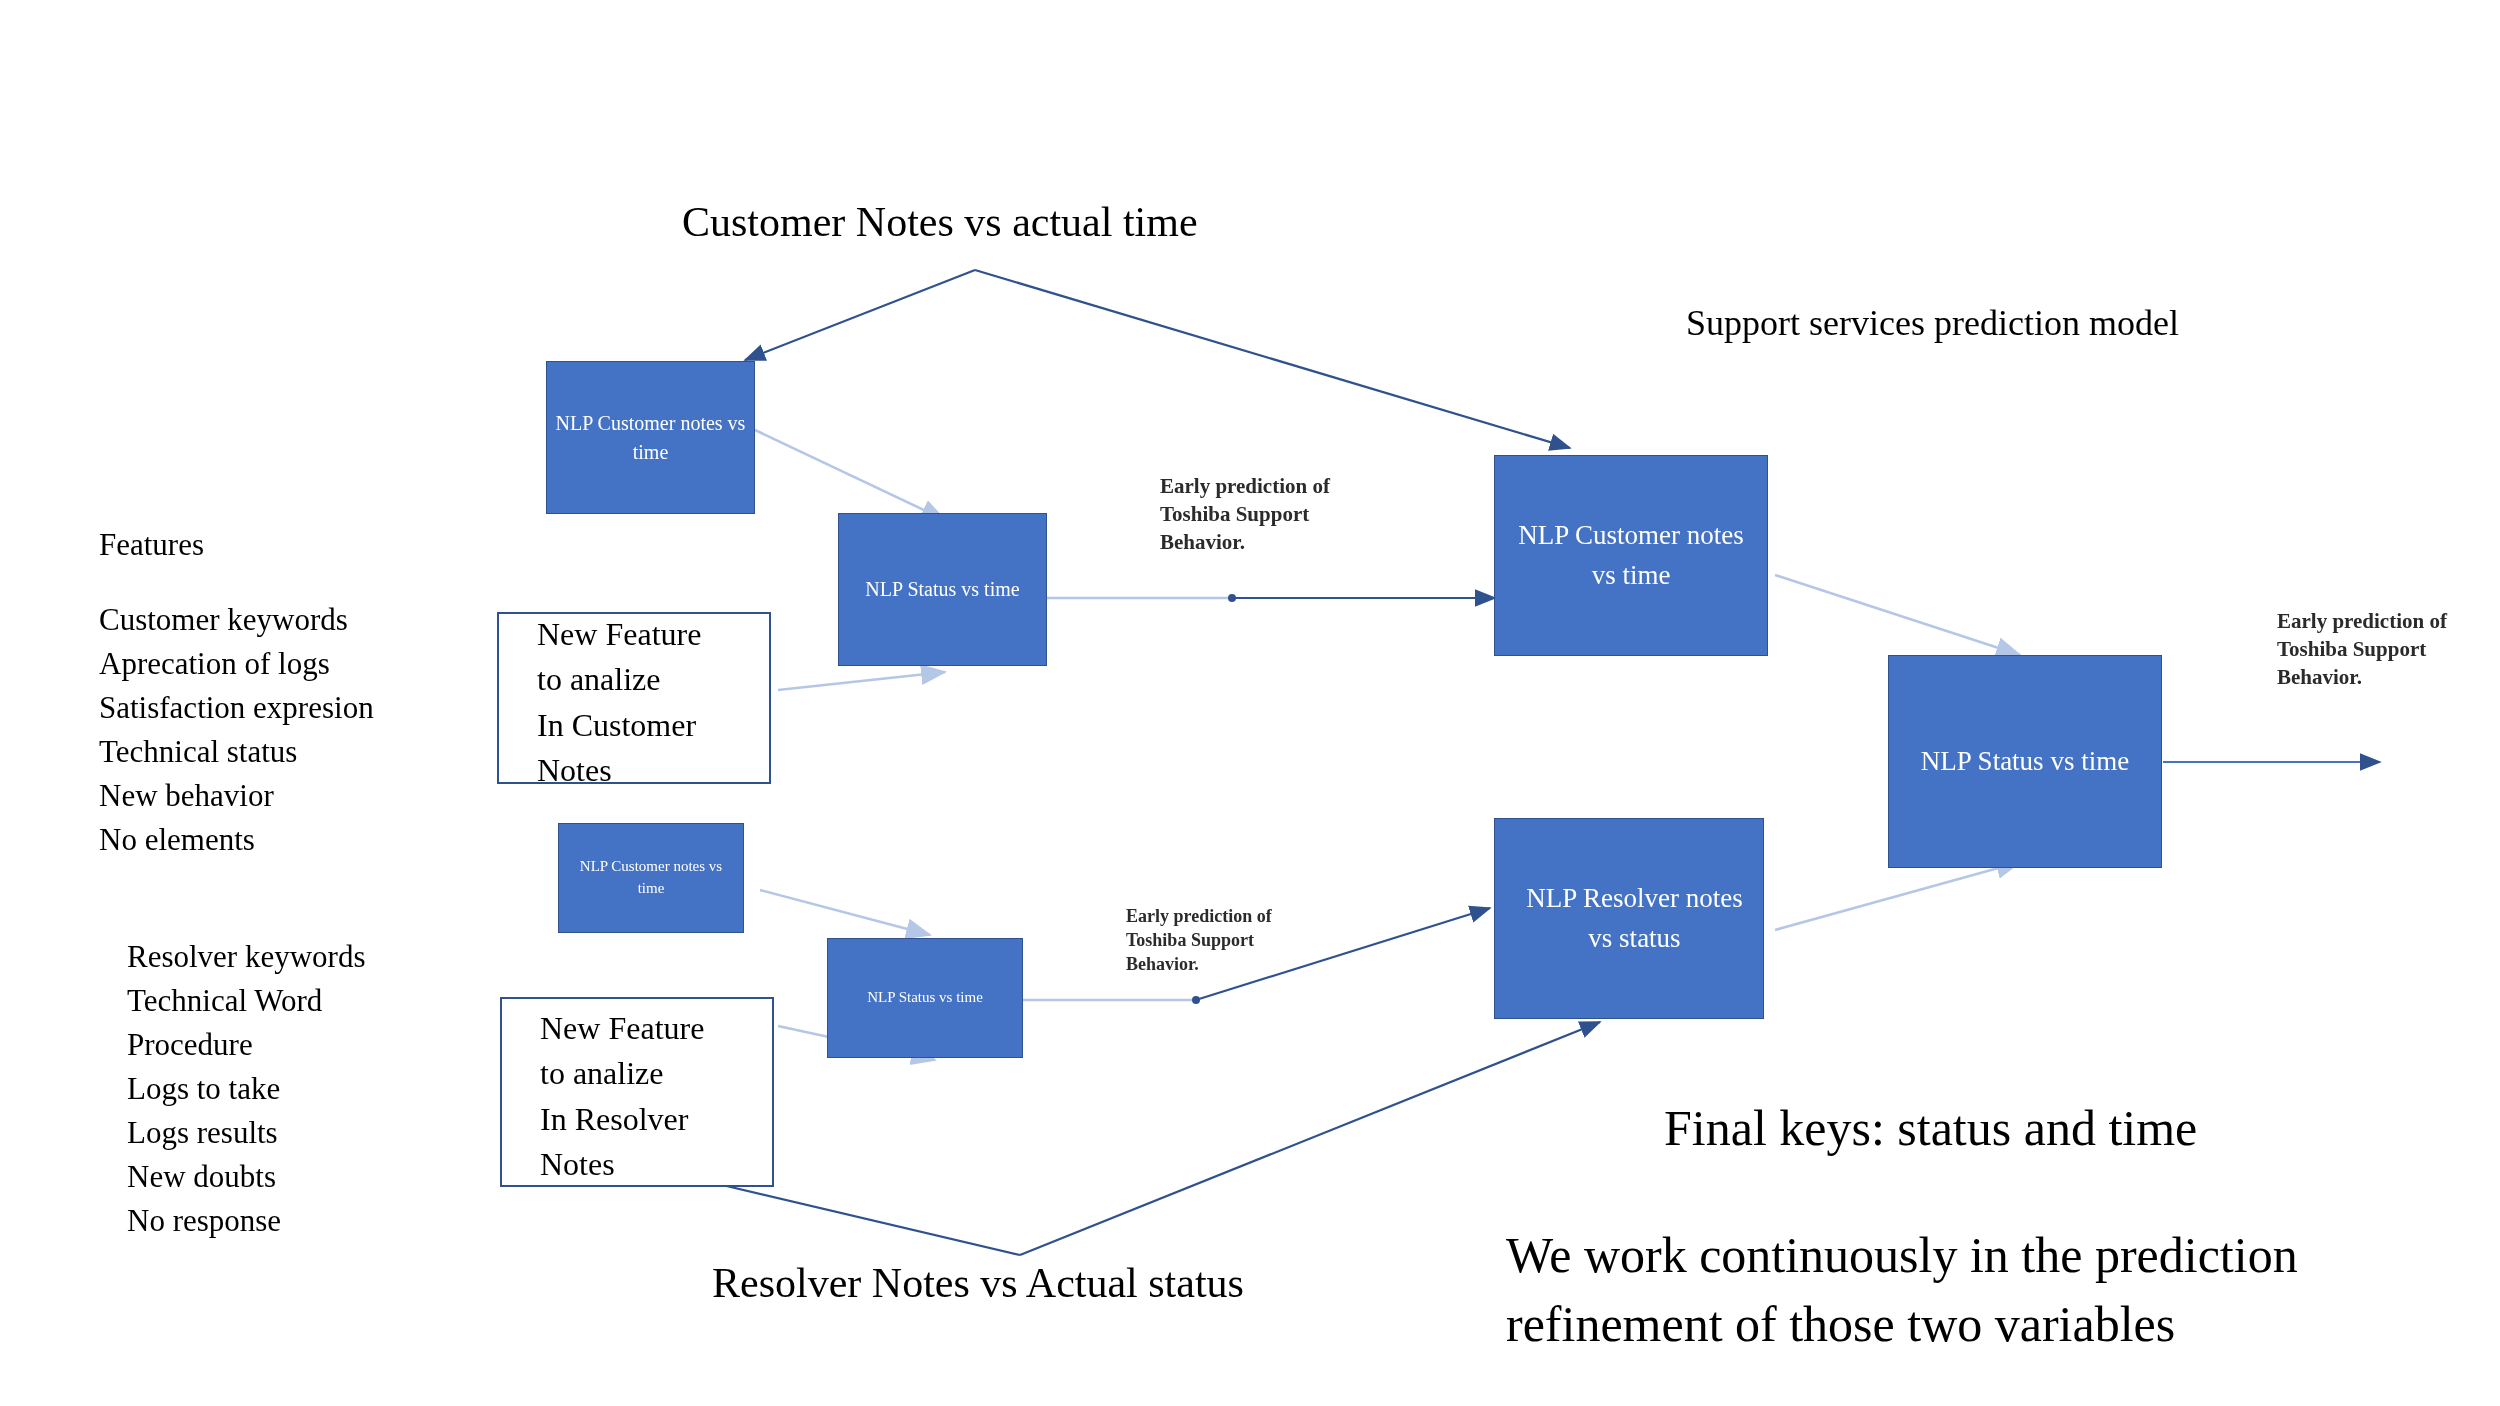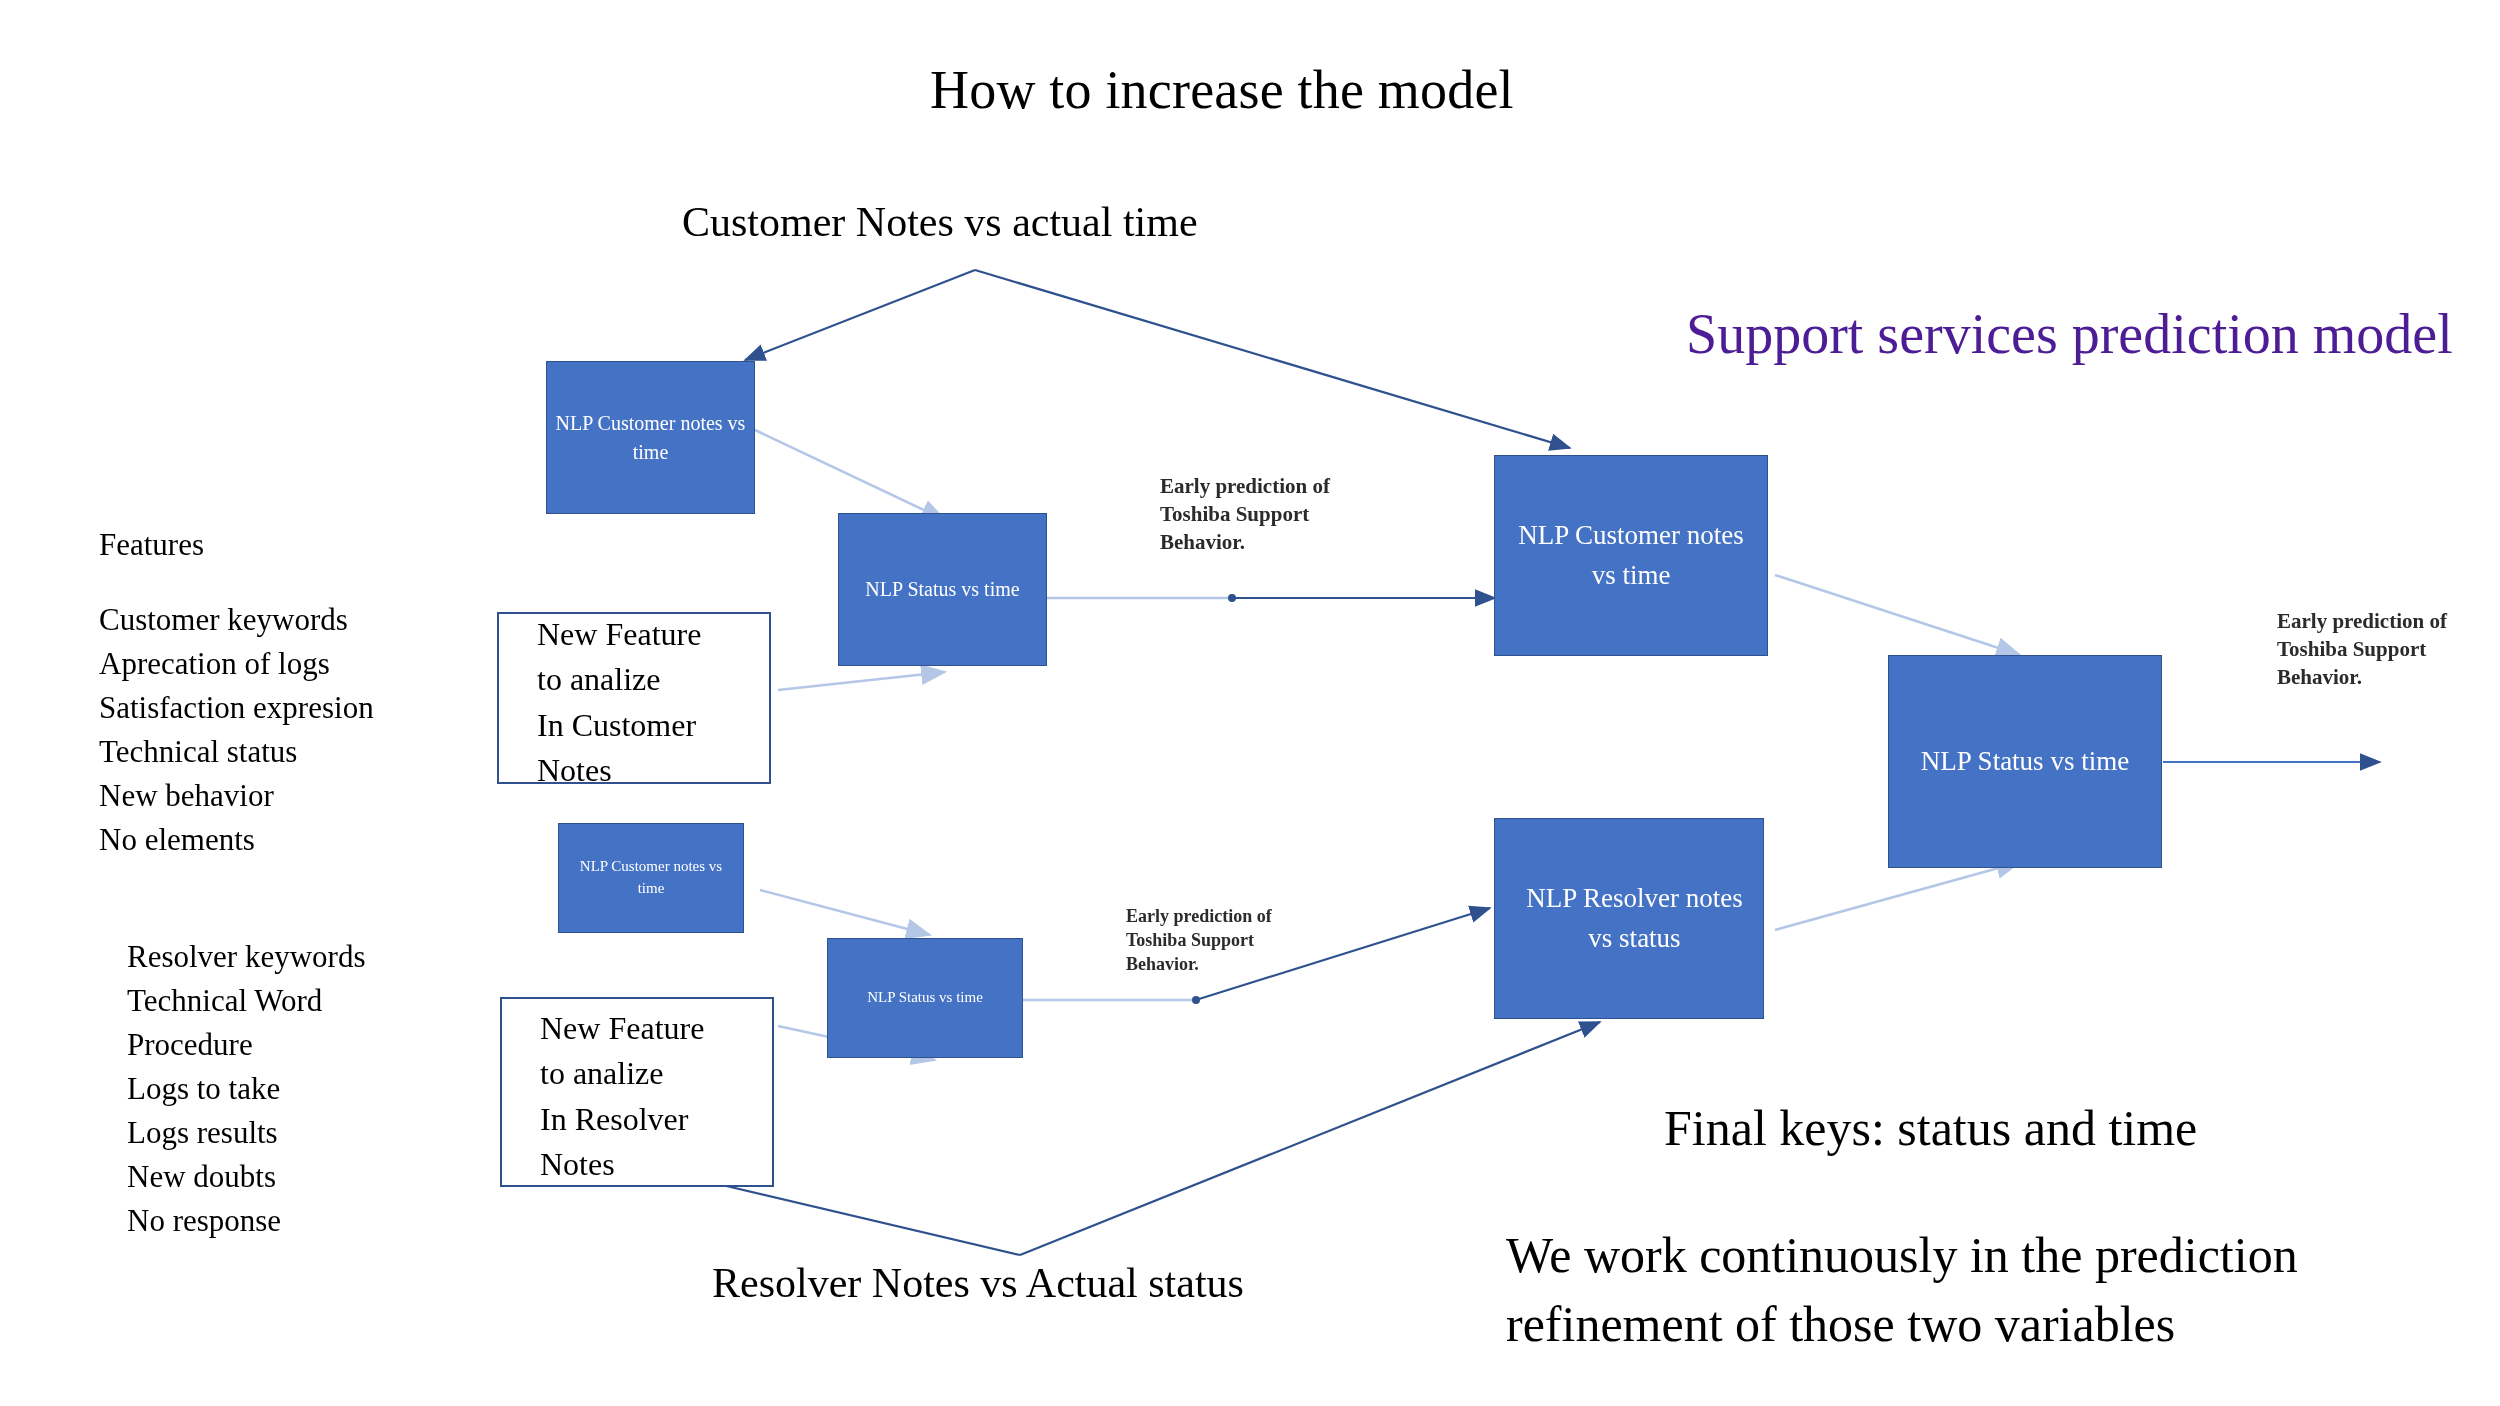--- a/index.html
+++ b/index.html
@@ -36,25 +36,25 @@
     line-height: 1.05;
     white-space: nowrap;
     letter-spacing: 0.2px;
   }
   .section-title {
     font-size: 42px;
     line-height: 1.05;
     white-space: nowrap;
   }
   .support-title {
-    font-size: 56px;
+    font-size: 36px;
     line-height: 1.05;
     white-space: nowrap;
     font-family: "Liberation Serif", "DejaVu Serif", serif;
-    color: #4c1d95;
+    color: #000000;
   }
   .note-line {
     font-size: 50px;
     line-height: 1.38;
     white-space: nowrap;
   }
   .feature-heading {
     font-size: 31px;
     line-height: 1.42;
     white-space: nowrap;
@@ -174,21 +174,20 @@
       <circle cx="1196" cy="1000" r="4" fill="#2F528F"></circle>
       <path d="M1199,999 L1490,908" stroke="#2F528F" stroke-width="2.2" fill="none" marker-end="url(#arrDark)"></path>
     </g>
 
     <g>
       <path d="M680,1175 L1020,1255" stroke="#2F528F" stroke-width="2.2" fill="none"></path>
       <path d="M1020,1255 L1600,1022" stroke="#2F528F" stroke-width="2.2" fill="none" marker-end="url(#arrDark)"></path>
     </g>
   </svg>
 
-  <div class="abs main-title" style="left:930px; top:62px;">How to increase the model</div>
 
   <div class="abs section-title" style="left:682px; top:200px;">Customer Notes vs actual time</div>
 
   <div class="abs section-title" style="left:712px; top:1261px;text-align:center;">Resolver Notes vs Actual status</div>
 
   <div class="abs support-title" style="left:1686px; top:305px;">Support services prediction model</div>
 
   <div class="abs" style="left:99px; top:523px;">
     <div class="feature-heading">Features</div>
   </div>

